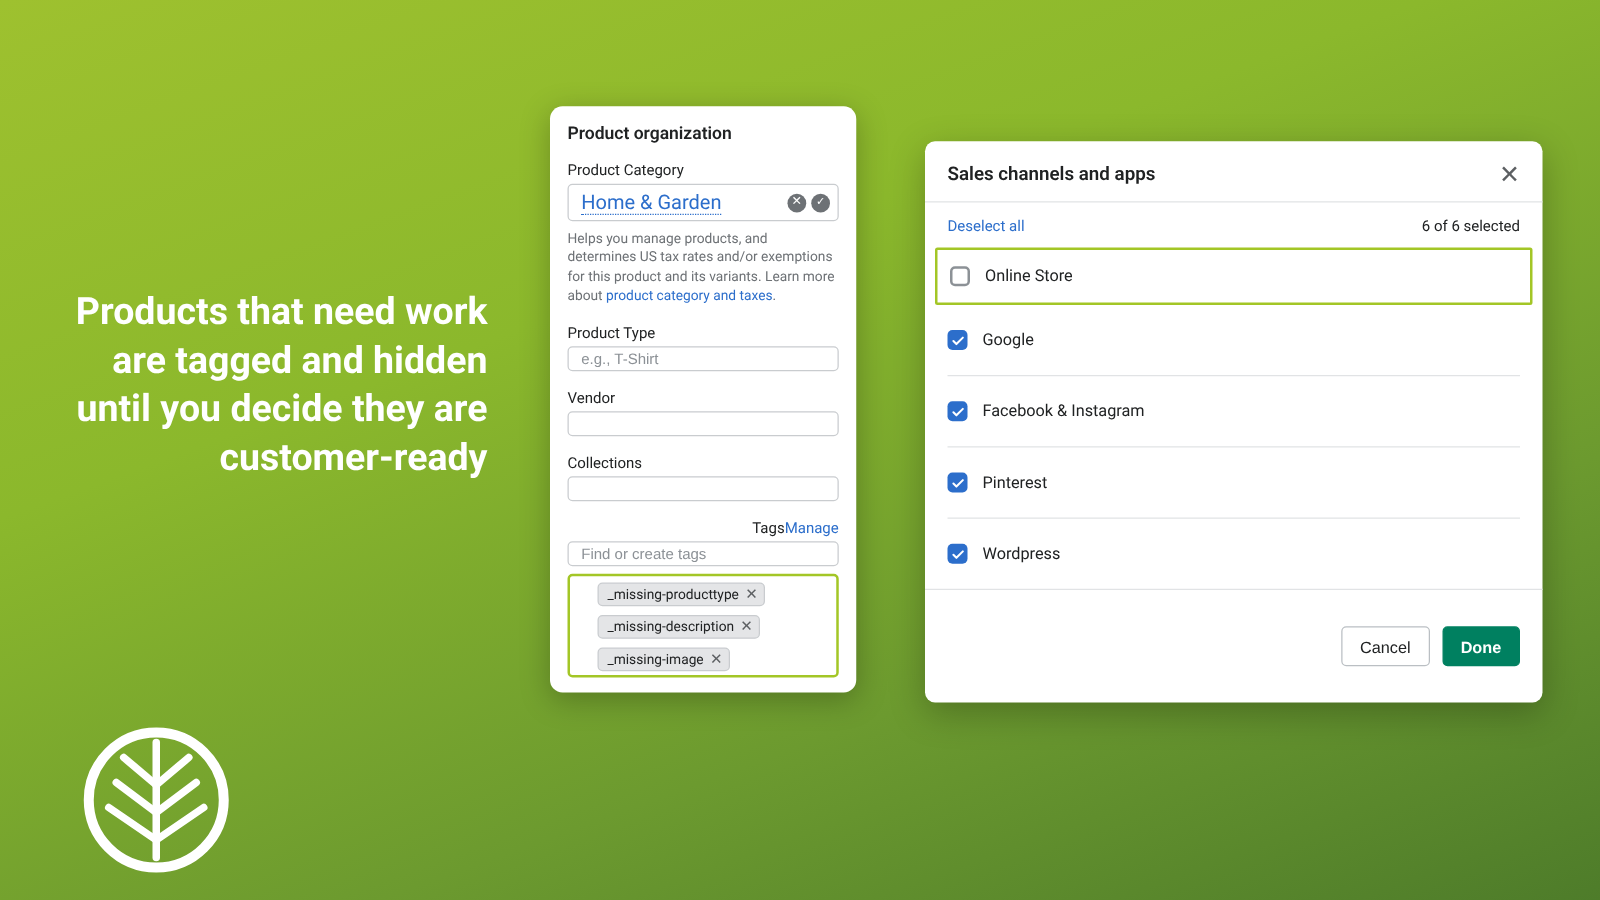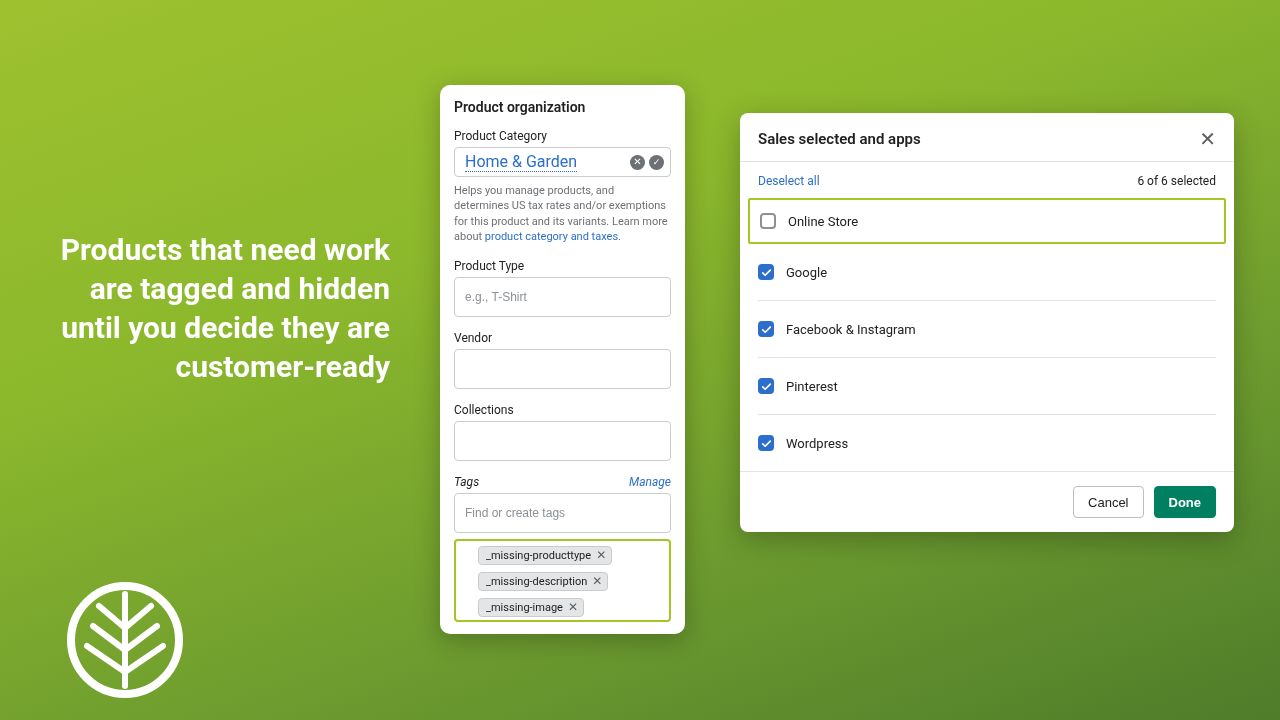--- a/index.html
+++ b/index.html
@@ -37,25 +37,25 @@
     width:15px; height:15px; border-radius:50%; display:flex; align-items:center; justify-content:center;
     color:#fff; font-size:10px; line-height:1;
   }
   .ico-clear { background:#6d7175; }
   .ico-ok { background:#6d7175; font-size:9px; }
   .help {
     font-size: 11px; color: #6d7175; line-height: 1.4; margin-bottom: 14px;
   }
   .help a { color: #2c6ecb; text-decoration: none; }
   .txt-input {
-    width: 100%; height: 40px; border: 1px solid #c9cccf; border-radius: 4px;
+    width: 100%; height: 20px; border: 1px solid #c9cccf; border-radius: 4px;
     padding: 0 10px; font-size: 12px; color:#202223; margin-bottom: 14px;
   }
   .txt-input::placeholder { color: #8c9196; }
-  .tags-header { display:flex; justify-content:space-between; align-items:baseline; margin-bottom:4px;font-style:italic;}
+  .tags-header { display:flex; justify-content:flex-end; align-items:baseline; margin-bottom:4px;}
   .tags-header a { color:#2c6ecb; font-size:12px; text-decoration:none; }
   .tags-box {
     border: 2px solid #a3c626; border-radius: 4px; padding: 5px 6px 3px 22px;
     display:flex; flex-wrap:wrap; gap:7px;
   }
   .tag-chip {
     display:inline-flex; align-items:center; gap:5px;
     background:#e4e5e7; border:1px solid #c9cccf; border-radius:4px;
     padding: 2px 5px 2px 7px; font-size:11px; color:#202223;
   }
@@ -90,21 +90,21 @@
     margin: 6px -10px 0 -10px;
   }
   .cb {
     width:16px; height:16px; border-radius:4px; display:flex; align-items:center; justify-content:center;
     flex-shrink:0;
   }
   .cb.empty { border: 2px solid #8c9196; background:#fff; }
   .cb.checked { background:#2c6ecb; color:#fff; }
   .cb.checked svg { width:11px; height:11px; }
   .modal-foot {
-    border-top: 1px solid #e1e3e5; padding: 14px 18px;
+    border-top: 1px solid #e1e3e5; padding: 29px 18px;
     display:flex; justify-content:flex-end; gap:10px;
   }
   .btn {
     height: 32px; padding: 0 14px; border-radius: 4px; font-size: 13px; cursor:pointer;
     display:inline-flex; align-items:center;
   }
   .btn-sec { background:#fff; border:1px solid #babfc3; color:#202223; }
   .btn-pri { background:#008060; border:1px solid #008060; color:#fff; font-weight:600; }
 </style>
 </head>
@@ -165,21 +165,21 @@
         </span>
         <span class="tag-chip">
           <span>_missing-image</span>
           <span class="tag-x">✕</span>
         </span>
       </div>
   </div>
 
   <div class="modal">
     <div class="modal-head">
-      <h3>Sales selected and apps</h3>
+      <h3>Sales channels and apps</h3>
       <span class="modal-x">✕</span>
     </div>
     <div class="modal-sub">
       <a href="#">Deselect all</a>
       <span class="count">6 of 6 selected</span>
     </div>
     <div class="ch-list" id="ch-list">
         <div class="ch-row highlight">
           <span class="cb empty"></span>
           <span>Online Store</span>

